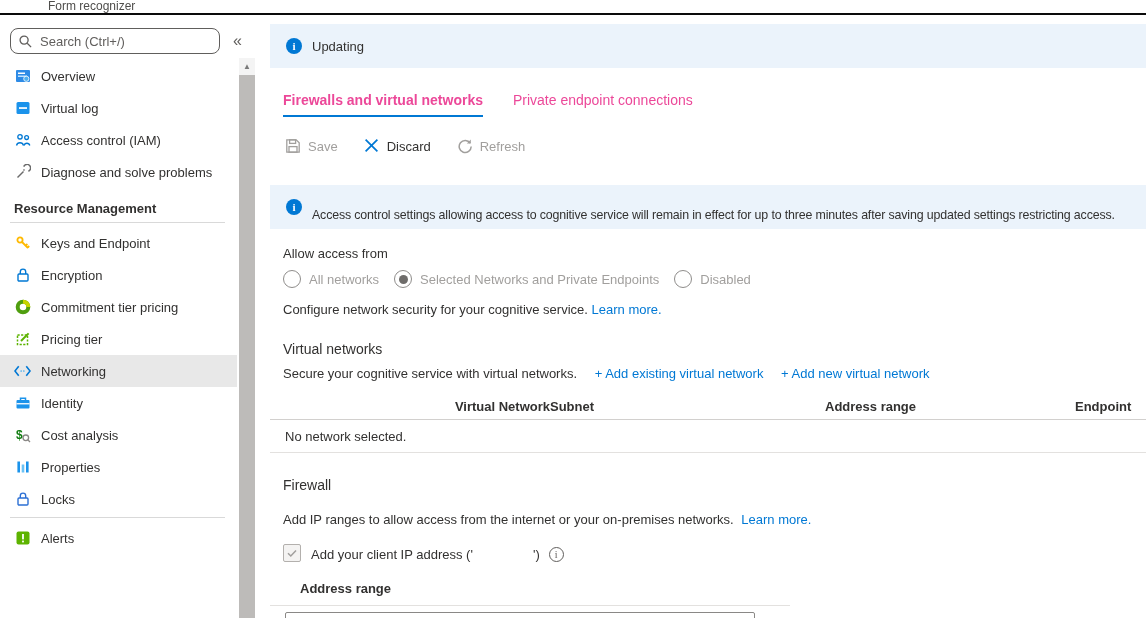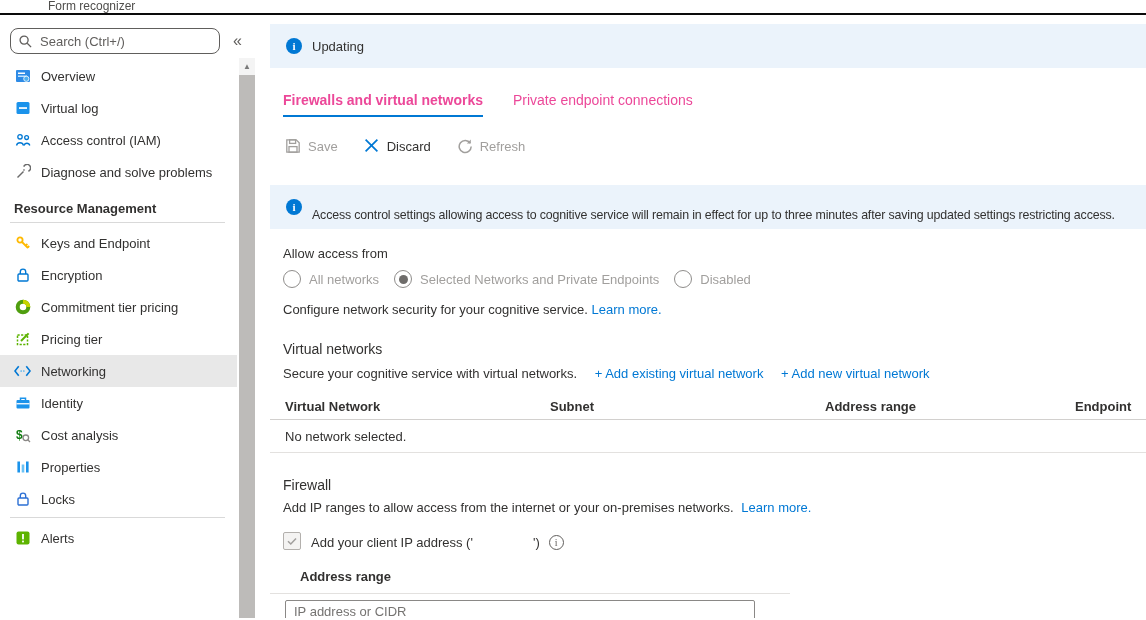--- a/index.html
+++ b/index.html
@@ -60,21 +60,21 @@
   .help-line { margin:14px 0 0 13px; font-size:13px; }
   a.link { color:#0078d4; text-decoration:none; cursor:pointer; }
 
   .section-title { margin:24px 0 0 13px; font-size:14px; }
   .sub-line { margin:9px 0 0 13px; font-size:13px; }
   .sub-line .link { margin-left:14px; }
 
   .vnet-table { margin-top:13px; width:876px; font-size:13px; }
   .vt-head { display:flex; height:26px; align-items:center; font-weight:700;
     border-bottom:1px solid #d2d0ce; white-space:nowrap; }
-  .vt-c1 { width:280px; padding-left:15px; }
+  .vt-c1 { width:280px; padding-left:15px;text-align:right; }
   .vt-c2 { width:275px; }
   .vt-c3 { width:250px; }
   .vt-c4 { flex:1; overflow:visible; }
   .vt-row { height:33px; display:flex; align-items:center; border-bottom:1px solid #e3e1df; }
   .vt-row span { padding-left:15px; }
 
   .check-row { display:flex; align-items:flex-end; margin:17px 0 0 13px; font-size:13px; }
   .cbox { width:18px; height:18px; border:1px solid #b3b0ad; background:#f4f3f2; border-radius:2px;
     margin-right:10px; display:inline-flex; align-items:center; justify-content:center; flex:none; }
   .cbox svg { display:block; }
@@ -348,21 +348,21 @@
         <span class="vt-c2">Subnet</span>
         <span class="vt-c3">Address range</span>
         <span class="vt-c4">Endpoint</span>
       </div>
       <div class="vt-row">
         <span>No network selected.</span>
       </div>
     </div>
 
     <div class="section-title">Firewall</div>
-    <div class="sub-line" style="margin-top:7px;">
+    <div class="sub-line" style="margin-top:19px;">
       <span>Add IP ranges to allow access from the internet or your on-premises networks.</span>
       <a class="link" style="margin-left:4px;">Learn more.</a>
     </div>
 
     <div class="check-row">
       <span class="cbox">
         <svg width="12" height="12" viewBox="0 0 12 12">
             <path d="M2 6.2 L4.8 9 L10 3.4" fill="none" stroke="#a19f9d" stroke-width="1.5"></path>
           </svg>
       </span>

